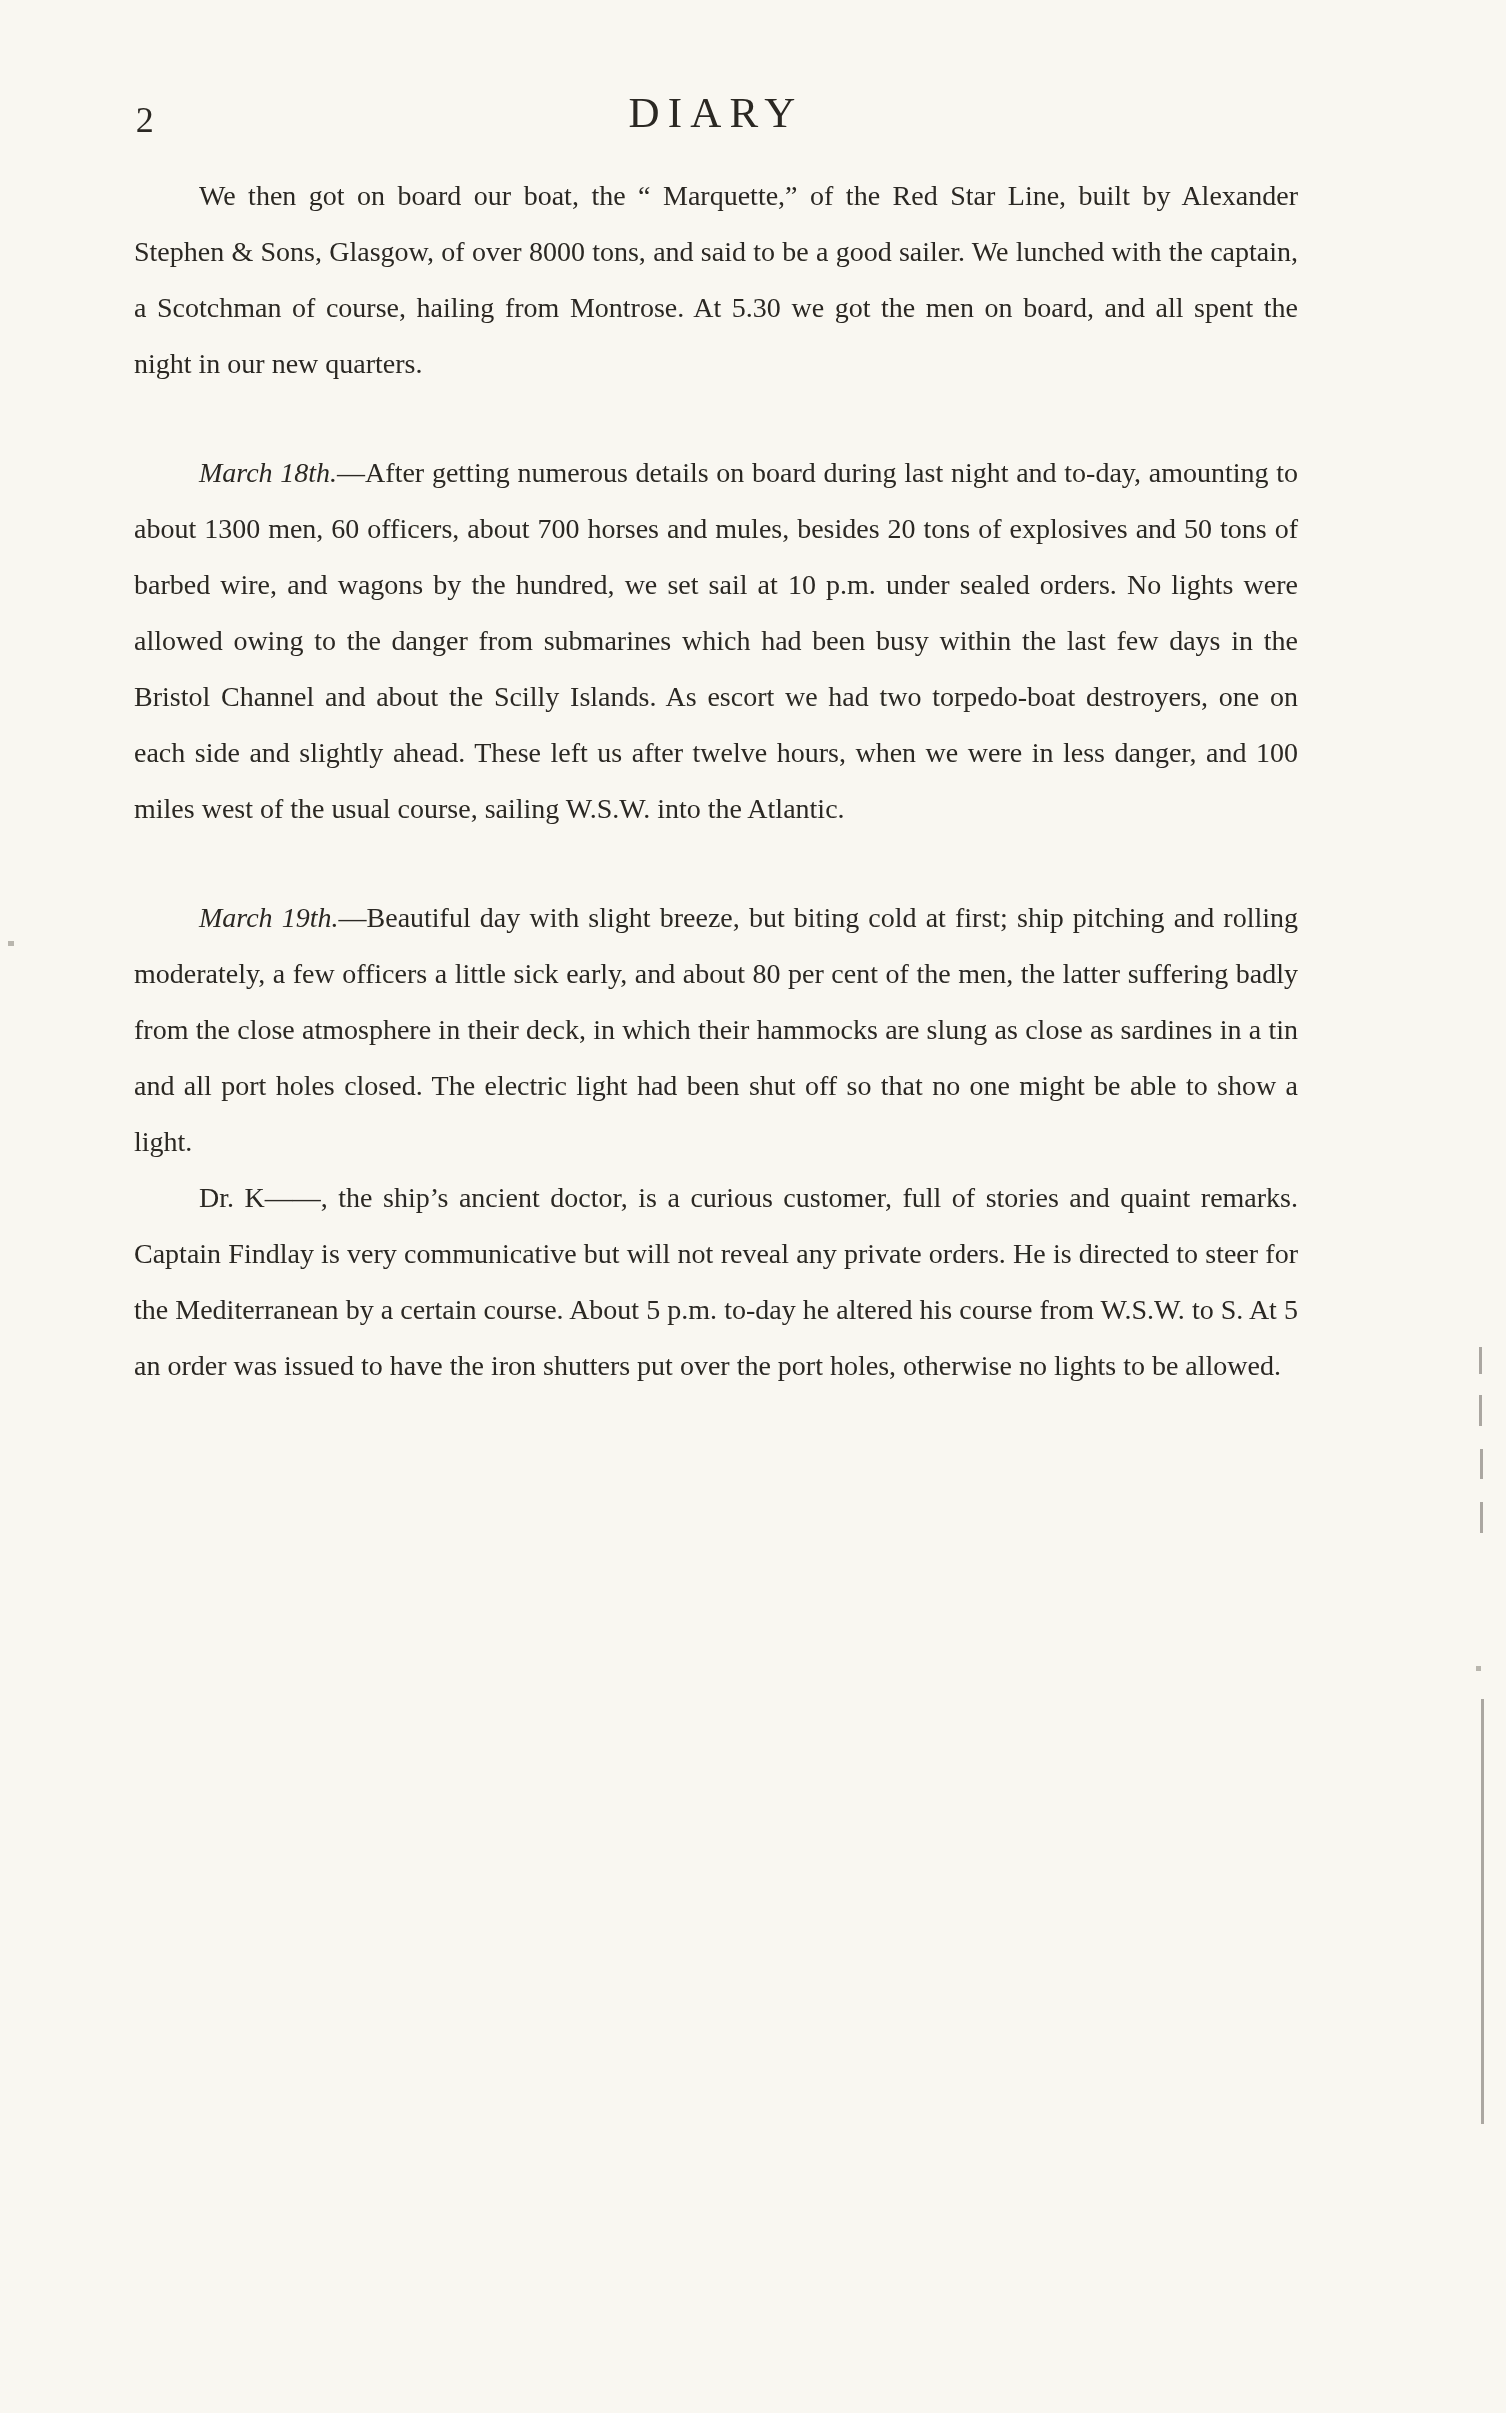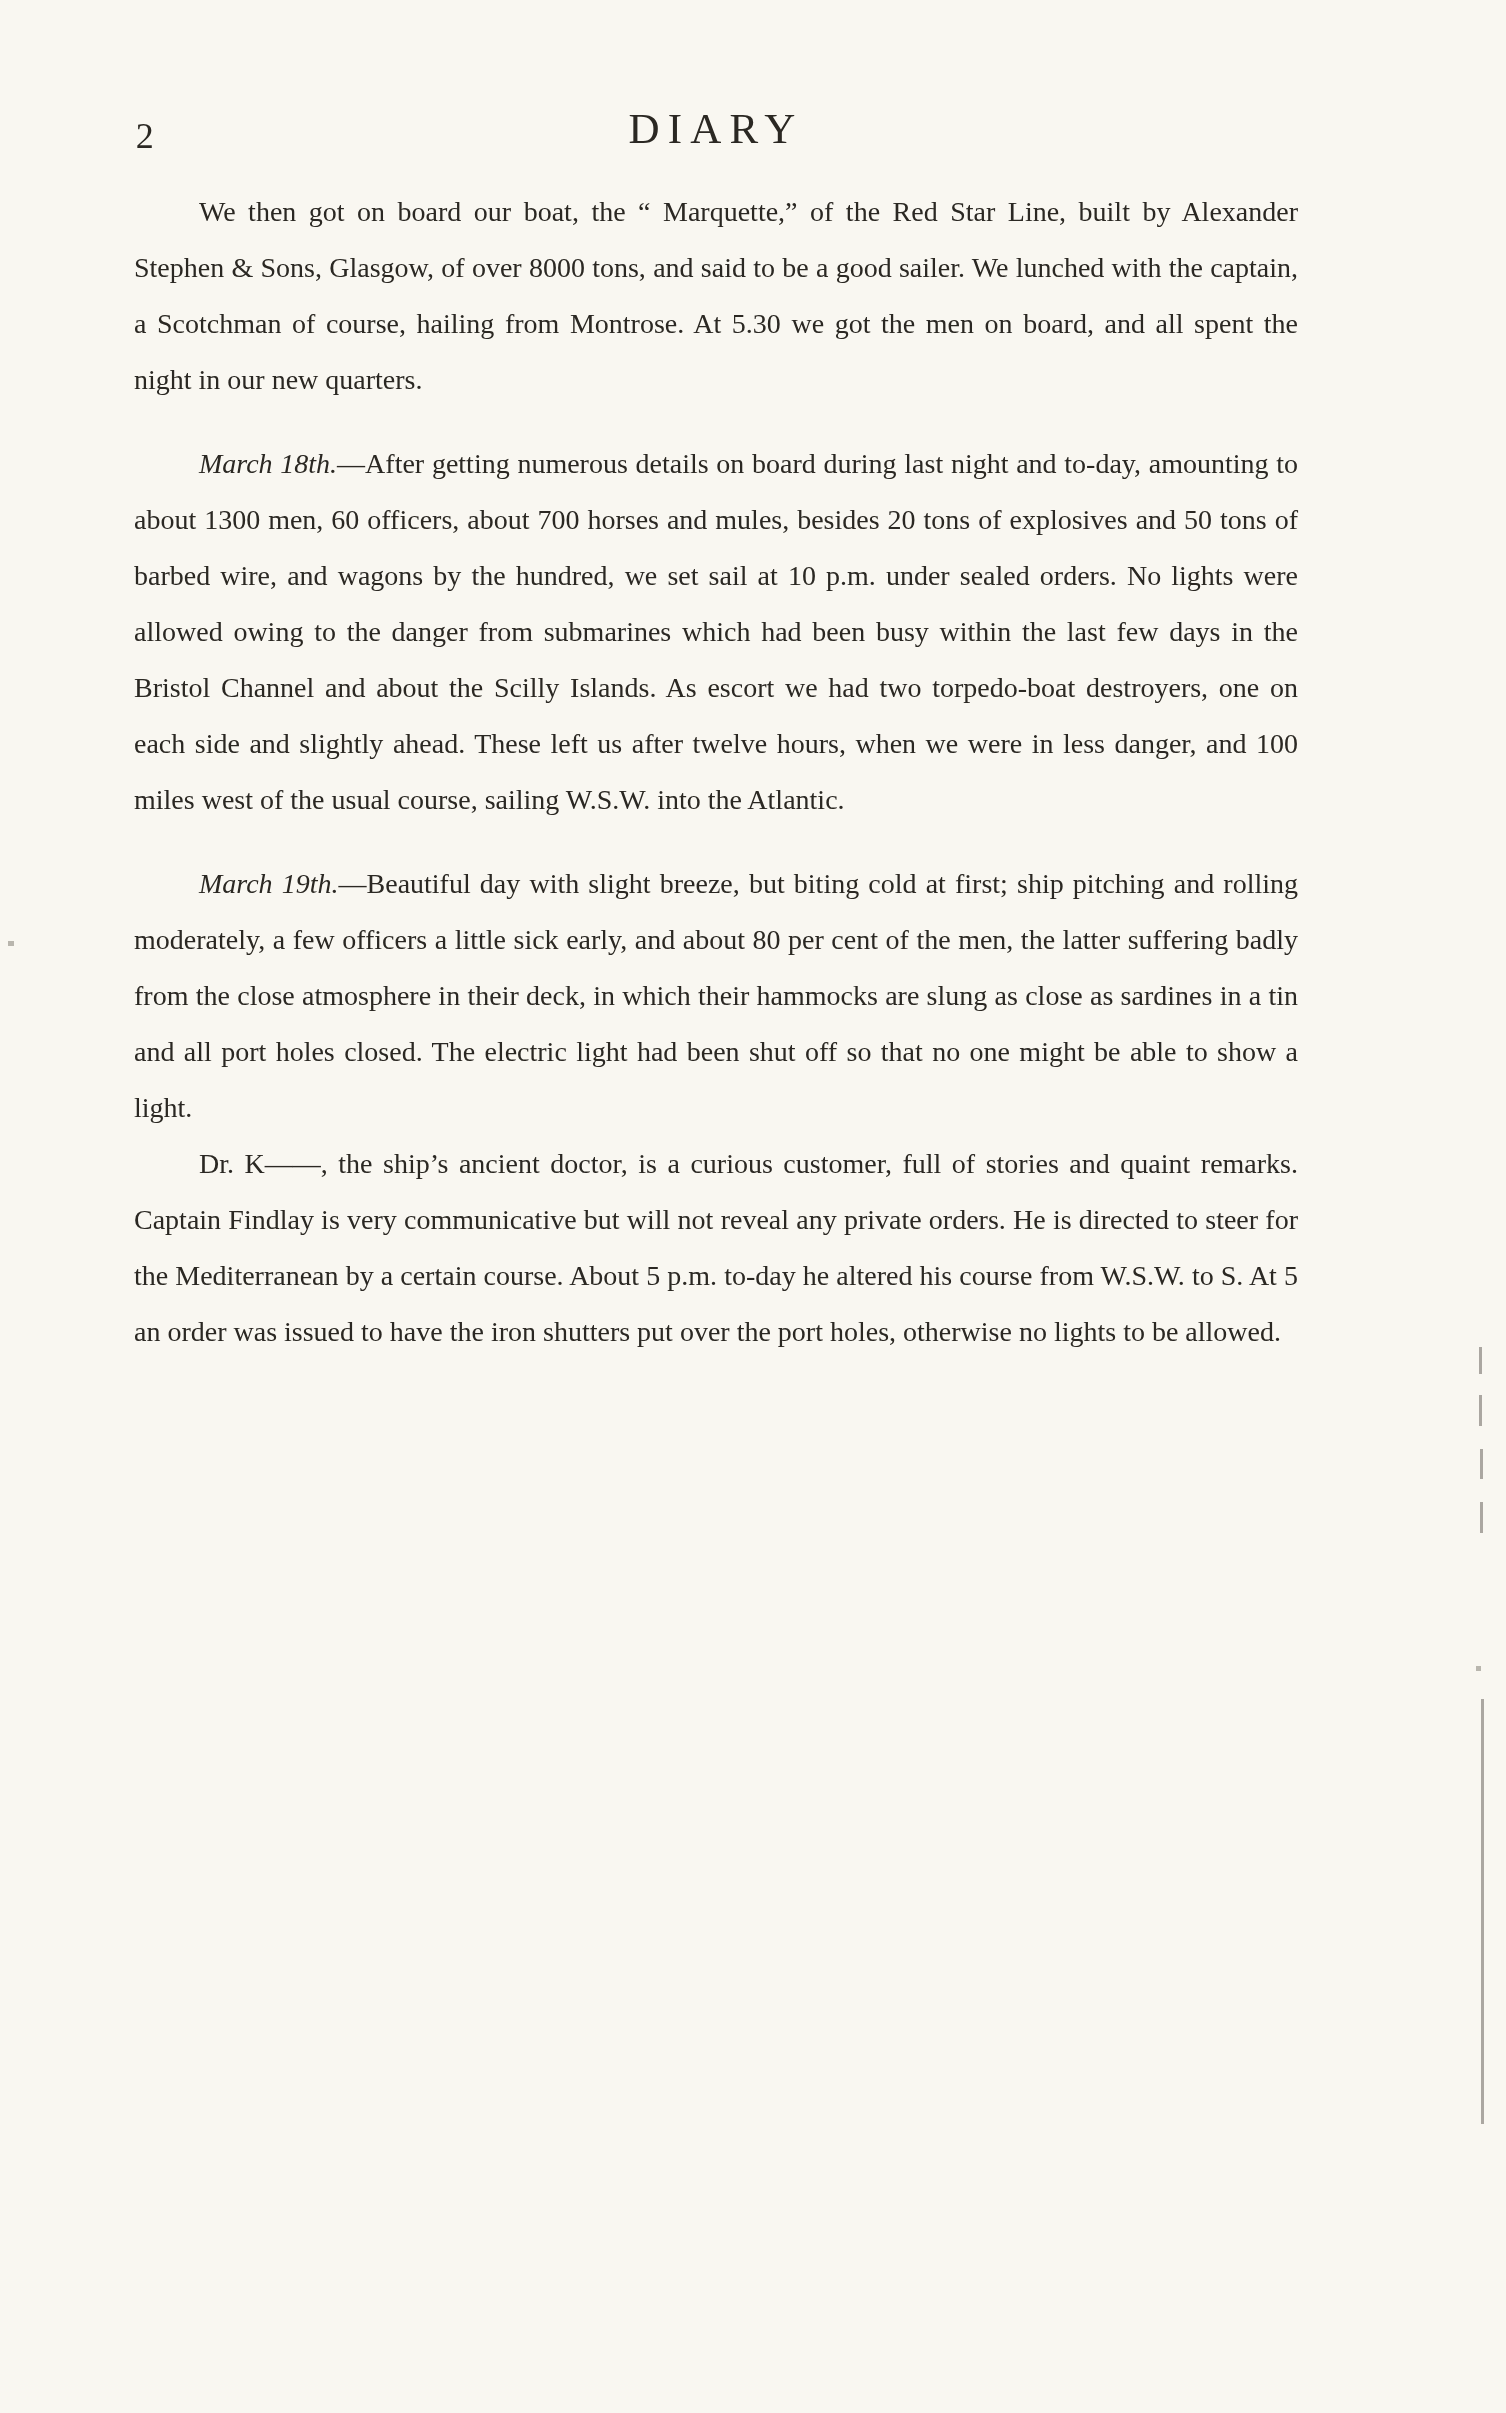--- a/index.html
+++ b/index.html
@@ -31,33 +31,32 @@
     left: 1.8px;
     top: 12.7px;
     font-size: 36px;
   }
   .title {
     display: block;
     text-align: center;
     font-size: 43px;
     letter-spacing: 8.2px;
     padding-top: 1.8px;
-    margin-top: 16px;
   }
   .body-text {
     font-size: 28px;
     line-height: 56px;
     text-align: justify;
   }
   p.para {
     margin: 0;
     text-indent: 65px;
   }
   p.entry {
-    margin-top: 28px;
+    margin-top: 53px;
   }
   .lead {
     font-style: italic;
   }
   .artifact {
     position: absolute;
     background: #6b665e;
     opacity: 0.55;
   }
   .artifact.dot {

